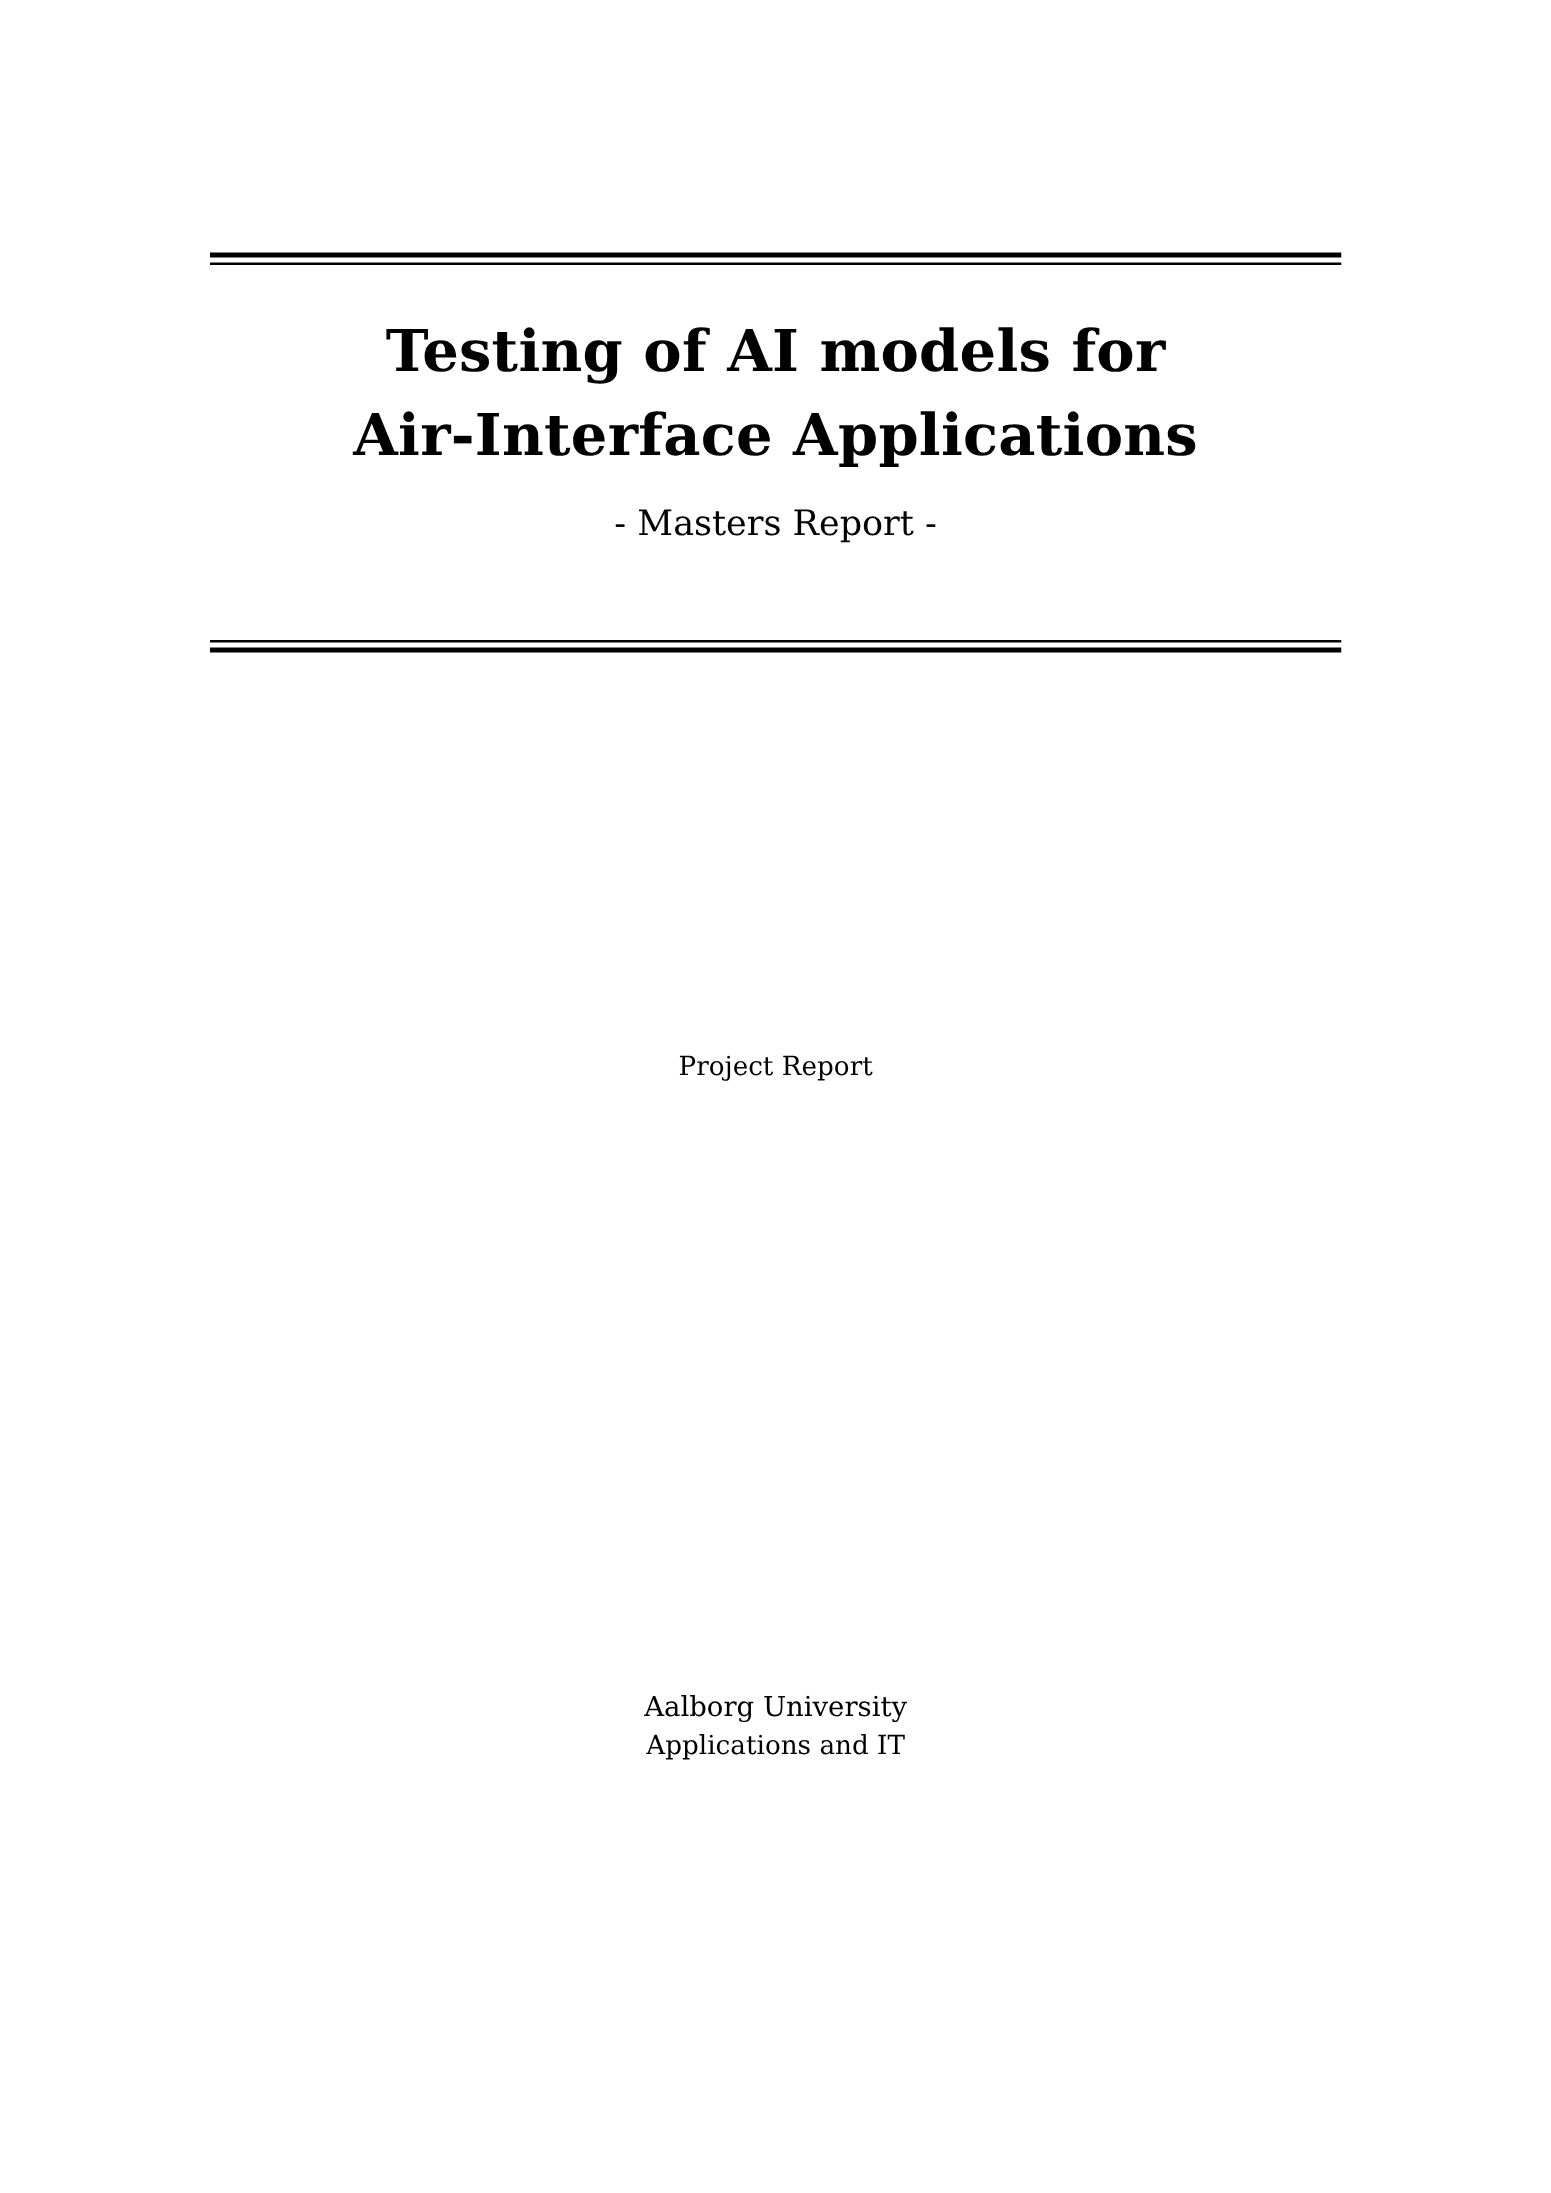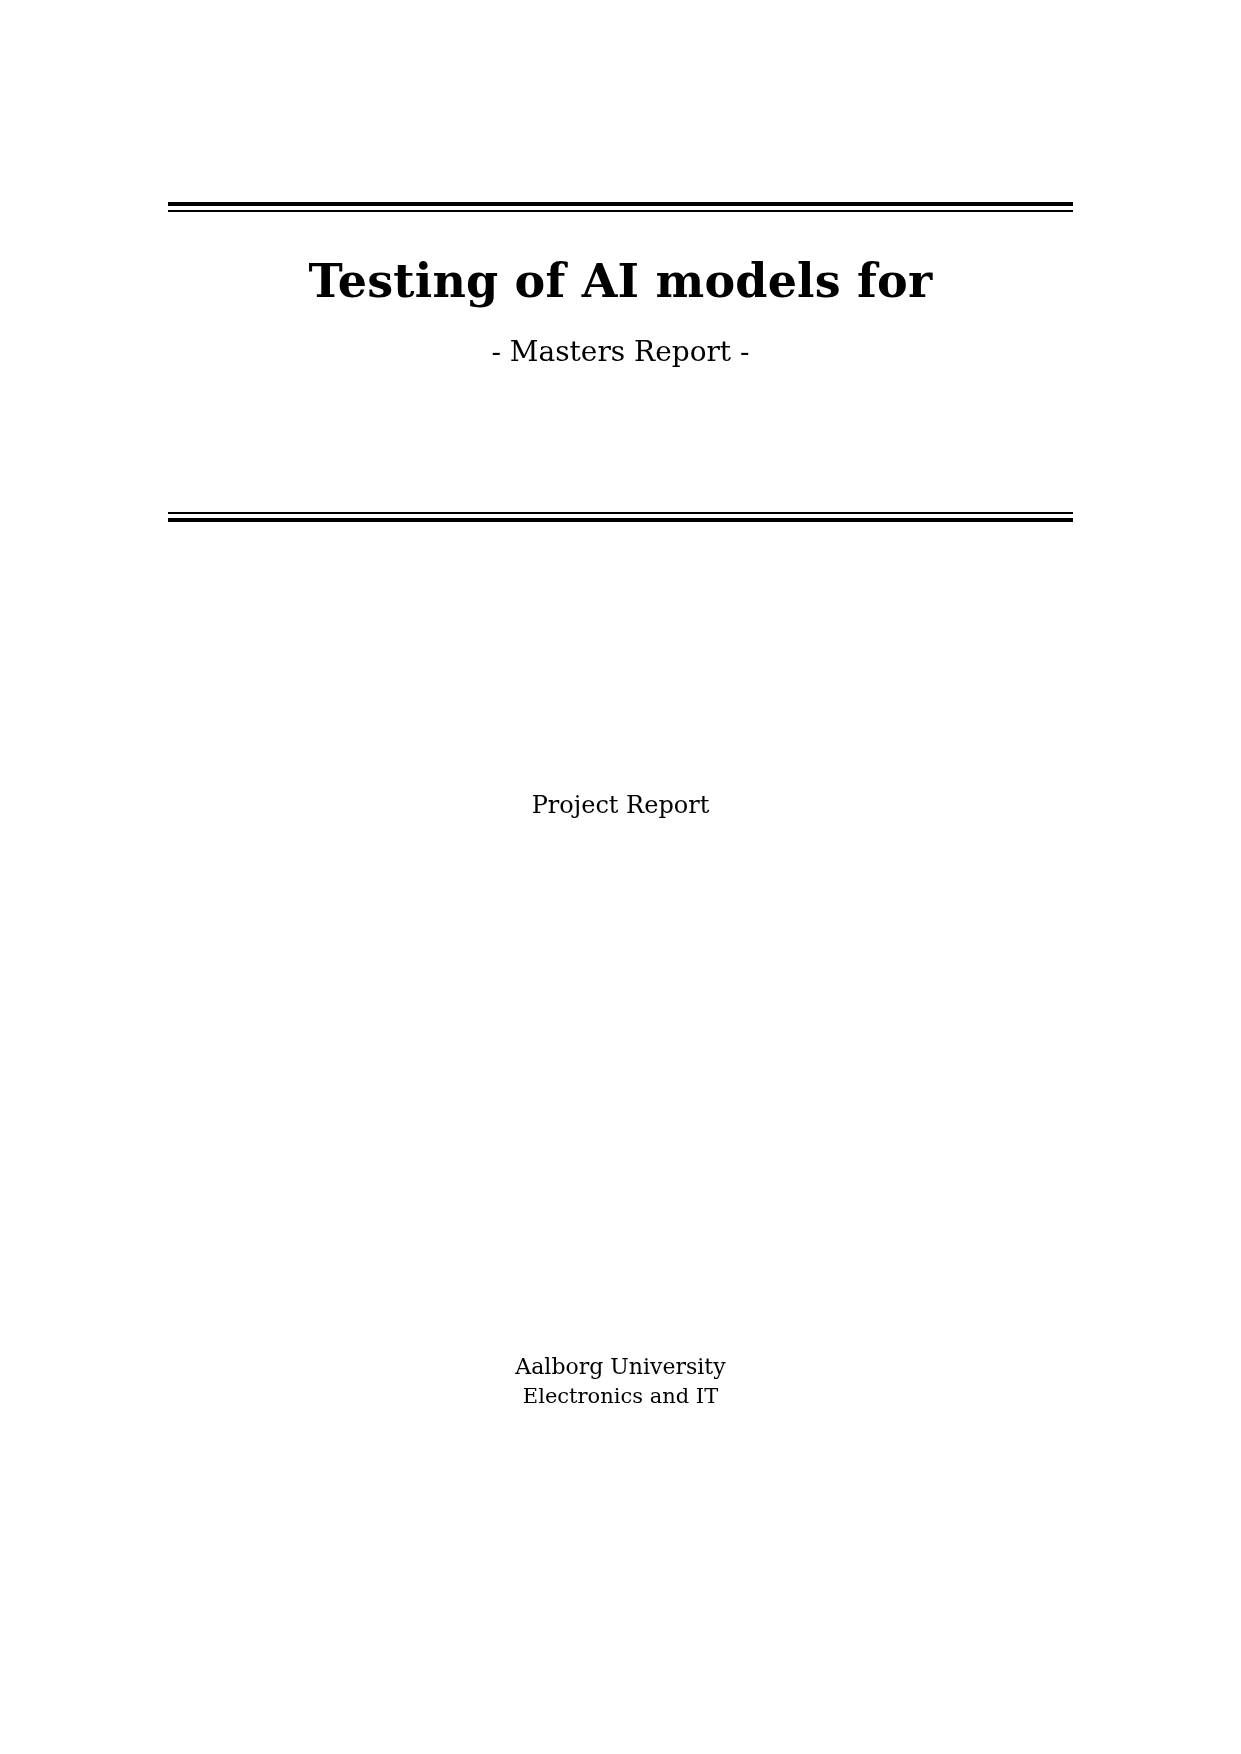--- a/index.html
+++ b/index.html
@@ -73,22 +73,23 @@
 
   
   .author-block {
     position: absolute;
     top: 790px;
     left: 168px;
     width: 905px;
     text-align: center;
   }
   .report-kind {
-    font-size: 24px;
+    font-size: 21px;
     line-height: 30px;
+    margin-top: 48px;
   }
   .author-name {
     margin-top: 8px;
     font-size: 27px;
     line-height: 34px;
   }
 
   
   .institution-block {
     position: absolute;
@@ -113,31 +114,32 @@
 <div class="page">
 
   <div class="rule-group top">
     <div class="rule-thick"></div>
     <div class="rule-gap"></div>
     <div class="rule-thin"></div>
   </div>
 
   <div class="title-block">
     <div class="title-line">Testing of AI models for</div>
+    <div class="title-line">Air-Interface Applications</div>
     <div class="subtitle">- Masters Report -</div>
   </div>
 
   <div class="rule-group bottom">
     <div class="rule-thin"></div>
     <div class="rule-gap"></div>
     <div class="rule-thick"></div>
   </div>
 
   <div class="author-block">
     <div class="report-kind">Project Report</div>
   </div>
 
   <div class="institution-block">
     <div class="institution-name">Aalborg University</div>
-    <div class="department-name">Electronics and IT</div>
+    <div class="department-name">Applications and IT</div>
   </div>
 
 </div>
 
 </body></html>

